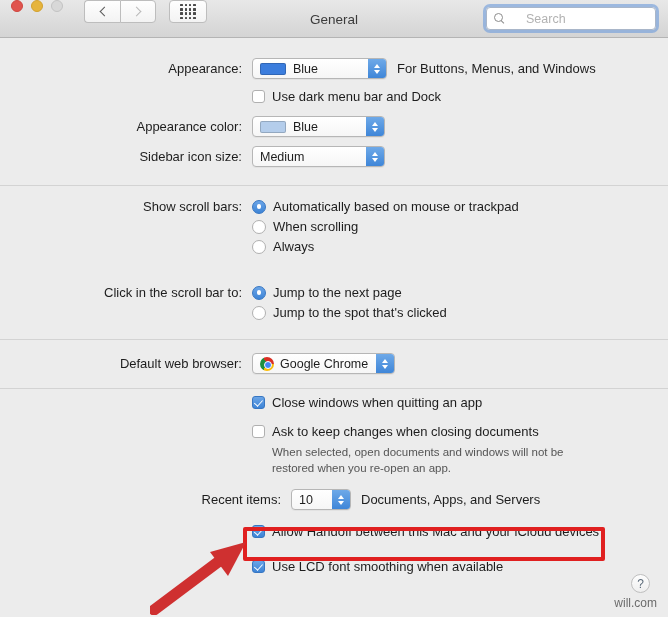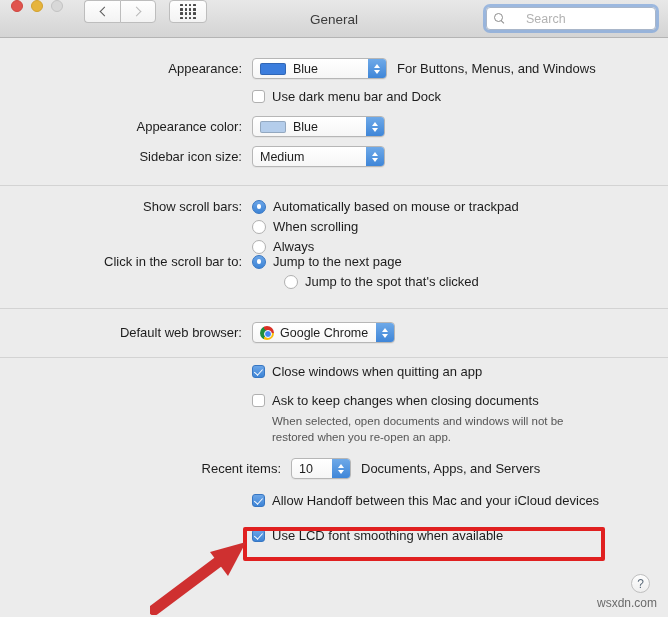--- a/index.html
+++ b/index.html
@@ -309,28 +309,28 @@
       </div>
     </div>
     <div class="row" style="margin-top:5px;">
       <div class="lbl-blank"></div>
       <div class="rbrow">
         <span class="rb off"></span>
         <span class="rbtext">Always</span>
       </div>
     </div>
 
-    <div class="row" style="margin-top:0;">
+    <div class="row" style="margin-top:31px;">
       <div class="lbl">Click in the scroll bar to:</div>
       <div class="rbrow">
         <span class="rb on"></span>
         <span class="rbtext">Jump to the next page</span>
       </div>
     </div>
-    <div class="row" style="margin-top:5px;margin-left:32px;">
+    <div class="row" style="margin-top:5px;">
       <div class="lbl-blank"></div>
       <div class="rbrow">
         <span class="rb off"></span>
         <span class="rbtext">Jump to the spot that's clicked</span>
       </div>
     </div>
 
     <div class="hr" style="margin-top:19px;"></div>
 
     <div class="row" style="margin-top:13px;">
@@ -395,21 +395,21 @@
         <span class="cb on"></span>
         <span class="cbtext">Use LCD font smoothing when available</span>
       </div>
     </div>
   </div>
 
   <div class="helpbtn">
     <span>?</span>
   </div>
 
-  <div class="watermark">wsxdn.com</div>
+  <div class="watermark">will.com</div>
 
   <div class="hl-box"></div>
   <svg class="arrow-svg" width="120" height="85" viewBox="0 0 120 85">
     <path d="M4 80 L76 26" stroke="#cf3030" stroke-width="11" stroke-linecap="round" fill="none"></path>
     <path d="M96 12 L60 22 L78 46 Z" fill="#cf3030"></path>
   </svg>
 
 </div>
 
 </body></html>

